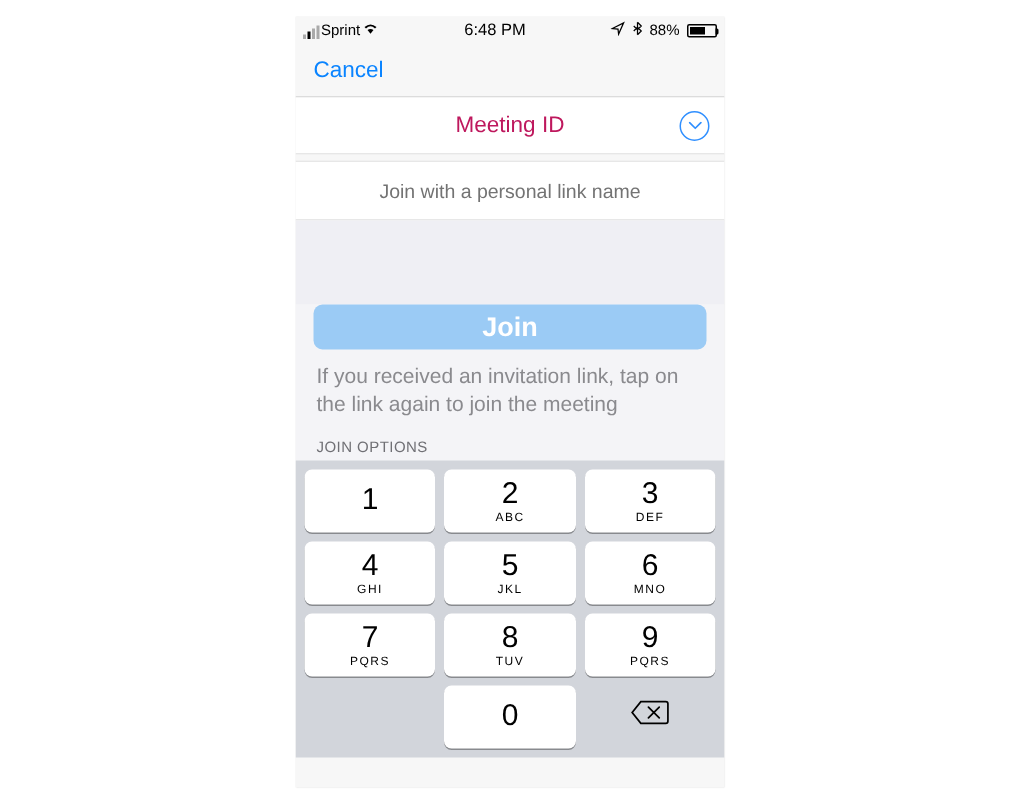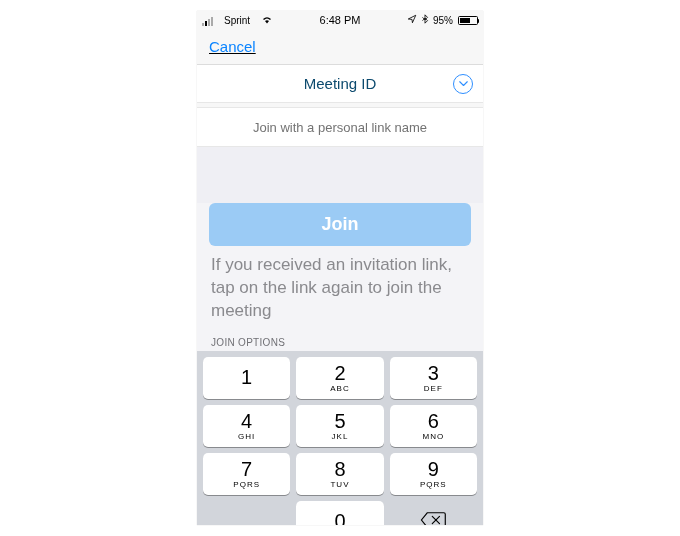--- a/index.html
+++ b/index.html
@@ -23,21 +23,21 @@
     .status-bar {
       height: 18px;
       background: #f7f7f7;
       display: flex;
       align-items: center;
       justify-content: space-between;
       padding: 0 5px;
       font-size: 10px;
       color: #000;
     }
-    .status-left { display: flex; align-items: flex-end; gap: 11px; }
+    .status-left { display: flex; align-items: flex-end; gap: 1px; }
     .status-right { display: flex; align-items: center; gap: 3px; }
     .signal-bars { display: inline-flex; align-items: flex-end; gap: 1px; }
     .signal-bars span { width: 2px; background: #aaa; display: inline-block; }
     .signal-bars span:nth-child(1){height:3px;}
     .signal-bars span:nth-child(2){height:5px;background:#000;}
     .signal-bars span:nth-child(3){height:7px;background:#aaa;}
     .signal-bars span:nth-child(4){height:9px;background:#aaa;}
     .wifi-icon svg { width: 12px; height: 9px; }
     .status-center { font-weight: 400; font-size:11px; }
     .nav-icon svg { width: 10px; height: 10px; }
@@ -45,21 +45,20 @@
     .battery { width: 20px; height: 9px; border:1px solid #000; border-radius:1.5px; position:relative; margin-left:2px;}
     .battery::after { content:""; position:absolute; right:-2px; top:2px; width:1.5px; height:4px; background:#000; border-radius:0 1px 1px 0;}
     .battery-fill { position:absolute; left:1px; top:1px; bottom:1px; width:55%; background:#000;}
     .nav-bar {
       height: 36px;
       background: #f7f7f7;
       display: flex;
       align-items: center;
       border-bottom: 1px solid #dcdcdc;
       position: relative;
-      text-decoration: underline;
     }
     .nav-cancel {
       color: #0a84ff;
       font-size: 15px;
       padding-left: 12px;
     }
     .nav-title {
       position: absolute;
       left:0; right:0;
       text-align:center;
@@ -72,21 +71,21 @@
       background:#fff;
       height: 38px;
       display:flex;
       align-items:center;
       justify-content:center;
       border-bottom:1px solid #e7e7e7;
       position:relative;
     }
     .meeting-id-input {
       font-size:15px;
-      color:#0c4a6e;
+      color:#be185d;
       text-align:center;
     }
     .chevron-btn {
       position:absolute;
       right:10px;
       top:50%;
       transform:translateY(-50%);
       width:20px; height:20px;
       border:1.3px solid #2f8fff;
       border-radius:50%;
@@ -103,28 +102,28 @@
       border-bottom:1px solid #e7e7e7;
       margin-top:4px;
     }
     .personal-link { color:#737373; font-size:13px; }
     .content-area { background:#f4f4f7; padding: 0 12px; }
     .join-btn {
       background:#9bcbf5;
       color:#fff;
       font-size:18px;
       font-weight:600;
-      height:43px;
+      height:30px;
       border-radius:6px;
       display:flex;
       align-items:center;
       justify-content:center;
     }
     .hint-text {
-      font-size:17px;
+      font-size:14px;
       color:#8a8a8e;
       line-height:1.35;
       margin-top:8px;
       padding: 0 2px 14px 2px;
     }
     .section-header {
       font-size:10px;
       color:#707075;
       letter-spacing:0.3px;
       padding: 0 0 3px 2px;
@@ -179,21 +178,21 @@
       <span class="nav-icon">
         <svg viewBox="0 0 24 24">
             <path d="M3 12 L21 3 L13 21 L12 13 Z" fill="none" stroke="#000" stroke-width="2"></path>
           </svg>
       </span>
       <span class="nav-icon">
         <svg viewBox="0 0 24 24">
             <path d="M12 2 L18 8 L12 14 L12 2 M12 22 L18 16 L12 10 L12 22 M6 8 L12 14 M6 16 L12 10" fill="none" stroke="#000" stroke-width="2"></path>
           </svg>
       </span>
-      <span>95%</span>
+      <span>88%</span>
       <span class="battery-wrap">
         <span class="battery">
             <span class="battery-fill"></span>
           </span>
       </span>
     </div>
   </div>
 
   <div class="nav-bar">
     <div class="nav-cancel">Cancel</div>

